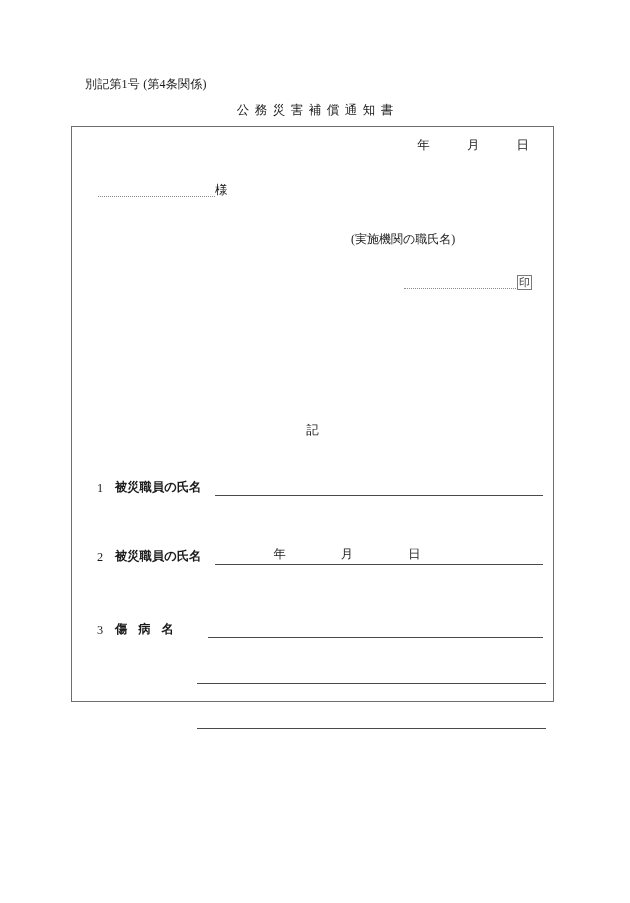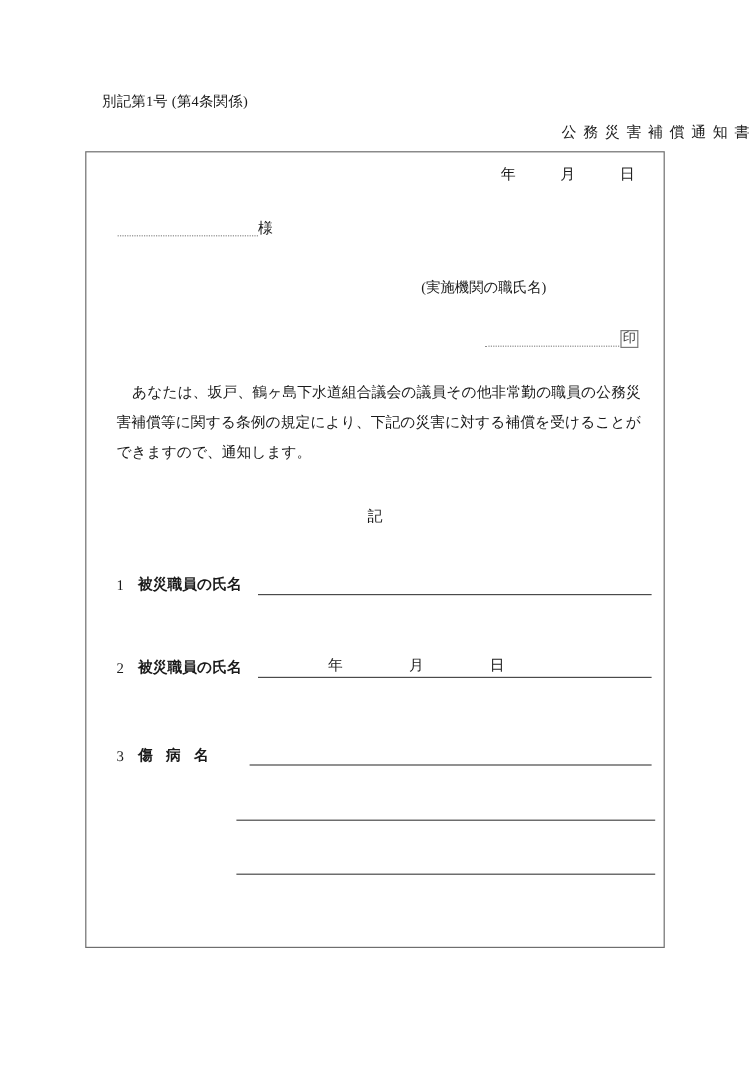--- a/index.html
+++ b/index.html
@@ -29,34 +29,34 @@
     font-size: 12px;
     letter-spacing: 0.2px;
     white-space: nowrap;
   }
 
   .doc-title {
     position: absolute;
     left: 0;
     right: 0;
     top: 102px;
-    text-align: right;
+    text-align: center;
     font-size: 12.5px;
     letter-spacing: 5.5px;
     text-indent: 5.5px;
     white-space: nowrap;
   }
 
   
   .frame {
     position: absolute;
     left: 71px;
     top: 126px;
     width: 483px;
-    height: 664px;
+    height: 576px;
     border: 1px solid #6e6e6e;
     box-sizing: border-box;
   }
 
   .inner {
     position: absolute;
     inset: 0;
   }
 
   
@@ -245,21 +245,20 @@
         <span class="recipient-suffix">様</span>
       </div>
 
       <div class="issuer-name">(実施機関の職氏名)</div>
 
       <div class="issuer-sign">
         <span class="sign-leader"></span>
         <span class="seal-box">印</span>
       </div>
 
-      <div class="body-text">あなたは、坂戸、鶴ヶ島下水道組合議会の議員その他非常勤の職員の公務災害補償等に関する条例の規定により、下記の災害に対する補償を受けることができますので、通知します。</div>
 
       <div class="ki-mark">記</div>
 
       <div class="item item-1">
         <span class="item-num">1</span>
         <span class="item-label">被災職員の氏名</span>
         <span class="item-rule"></span>
       </div>
 
       <div class="item item-2">

